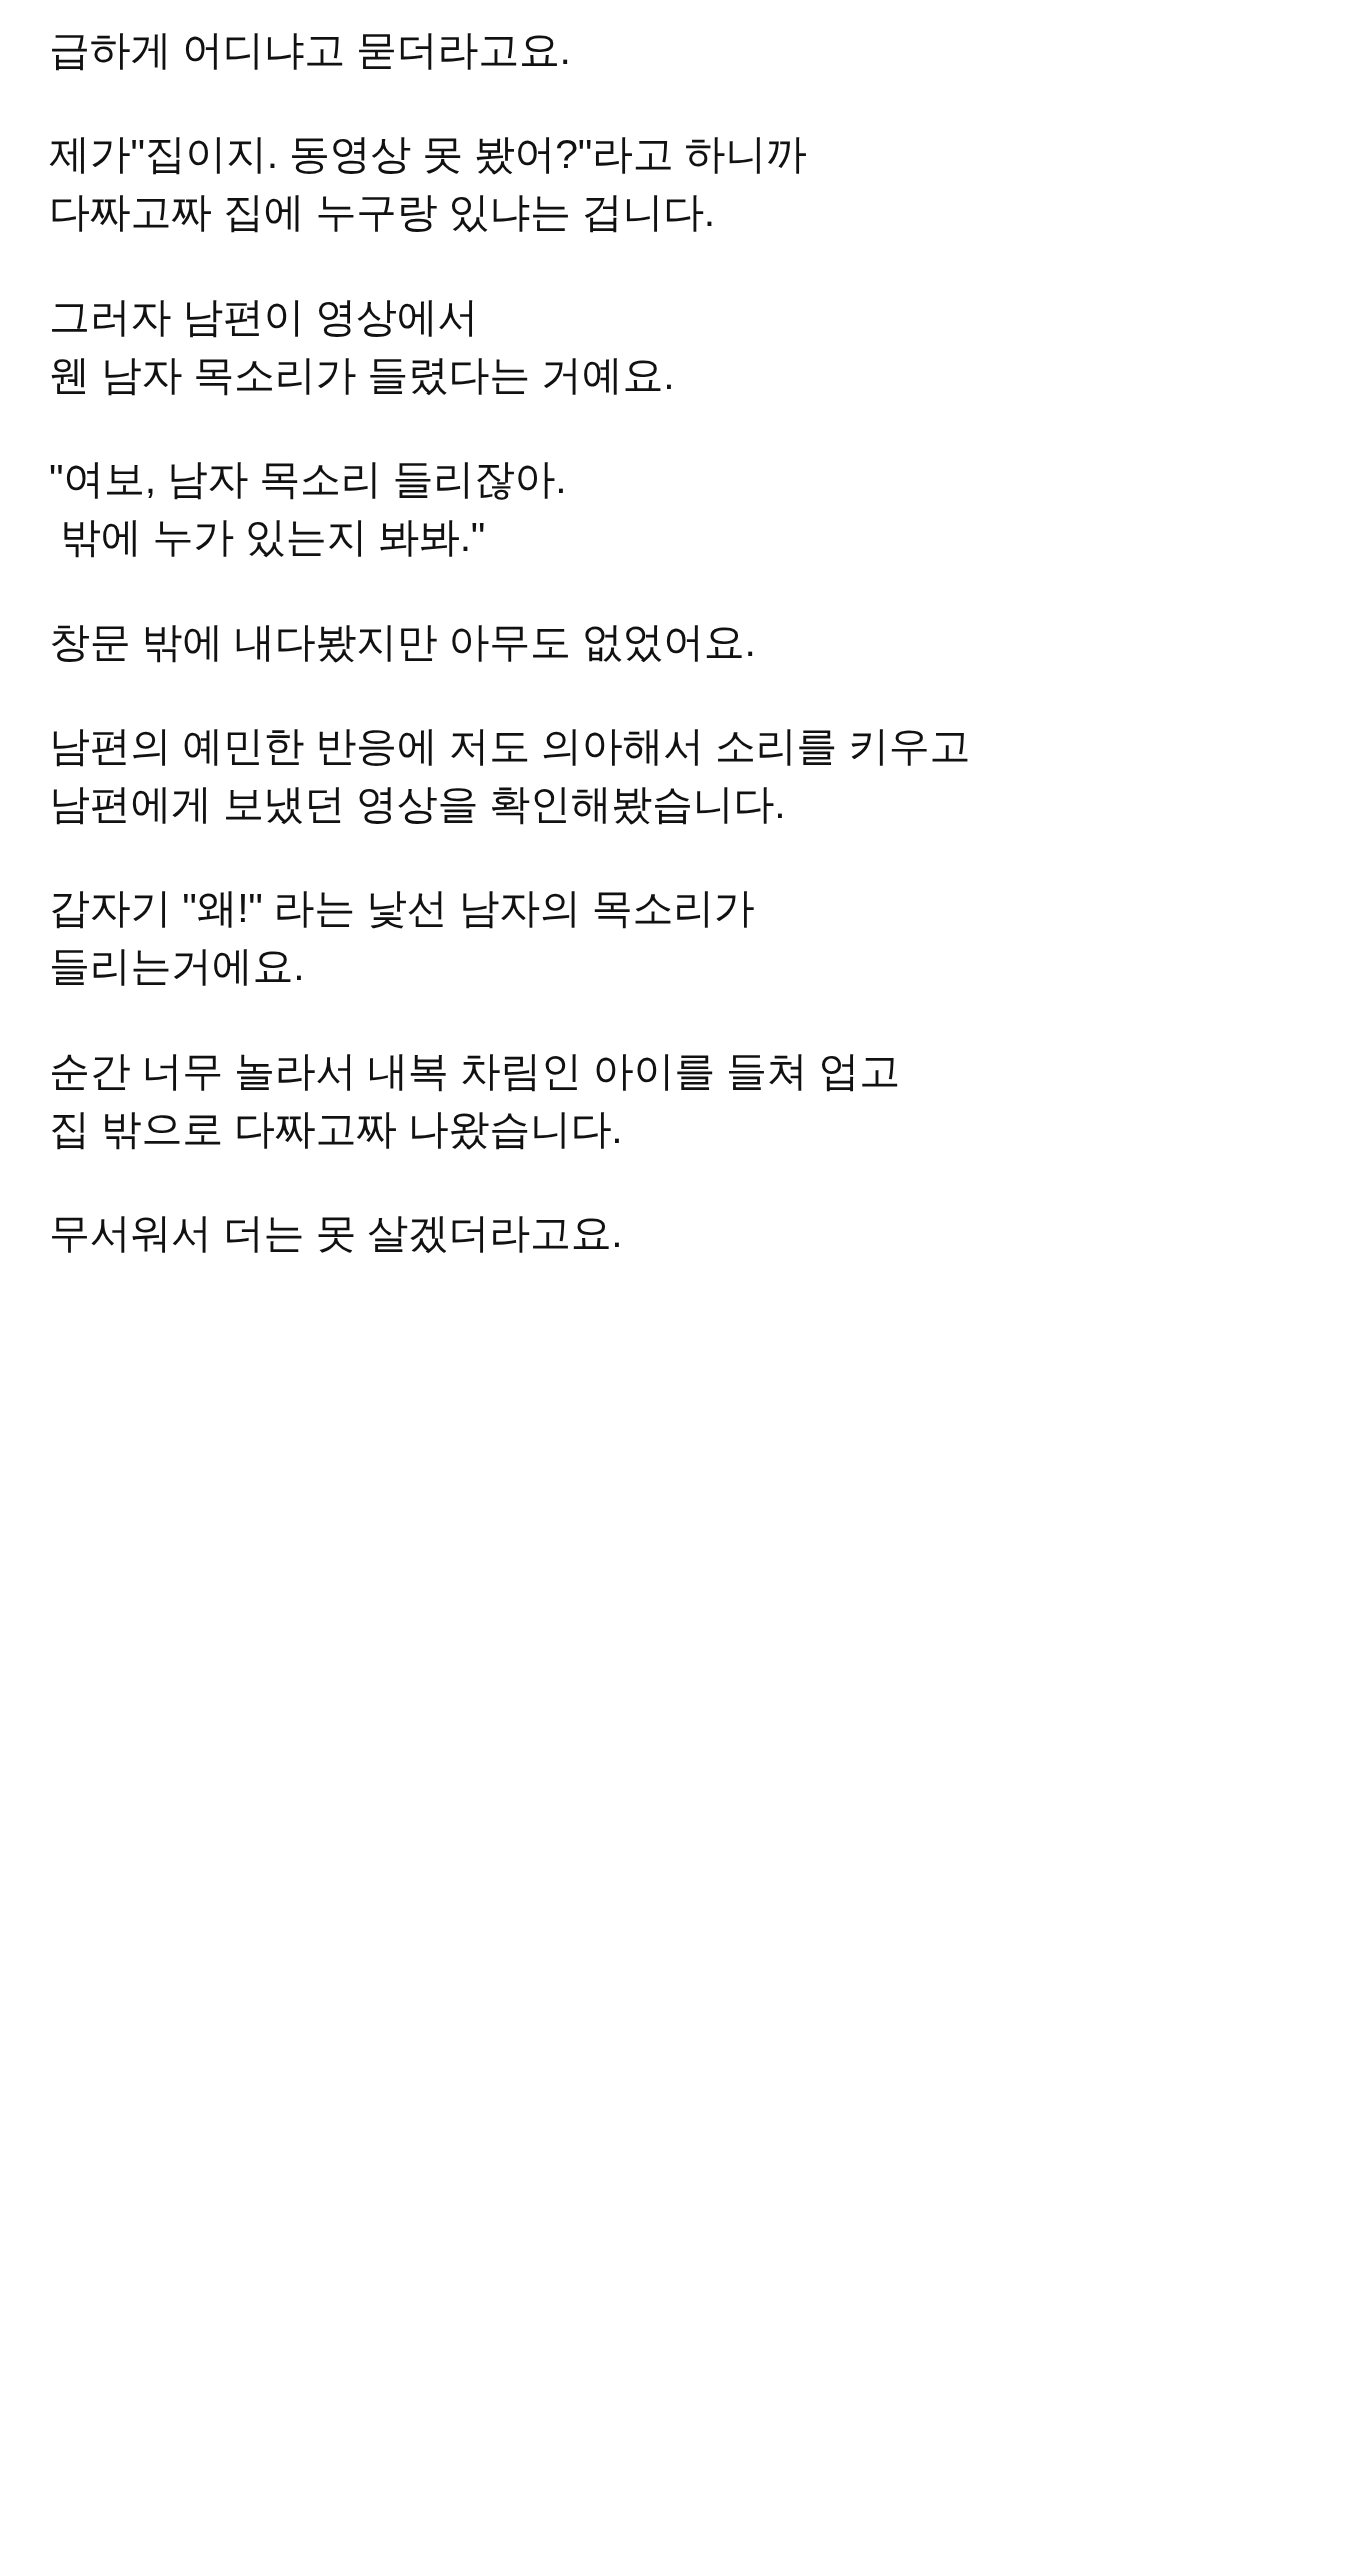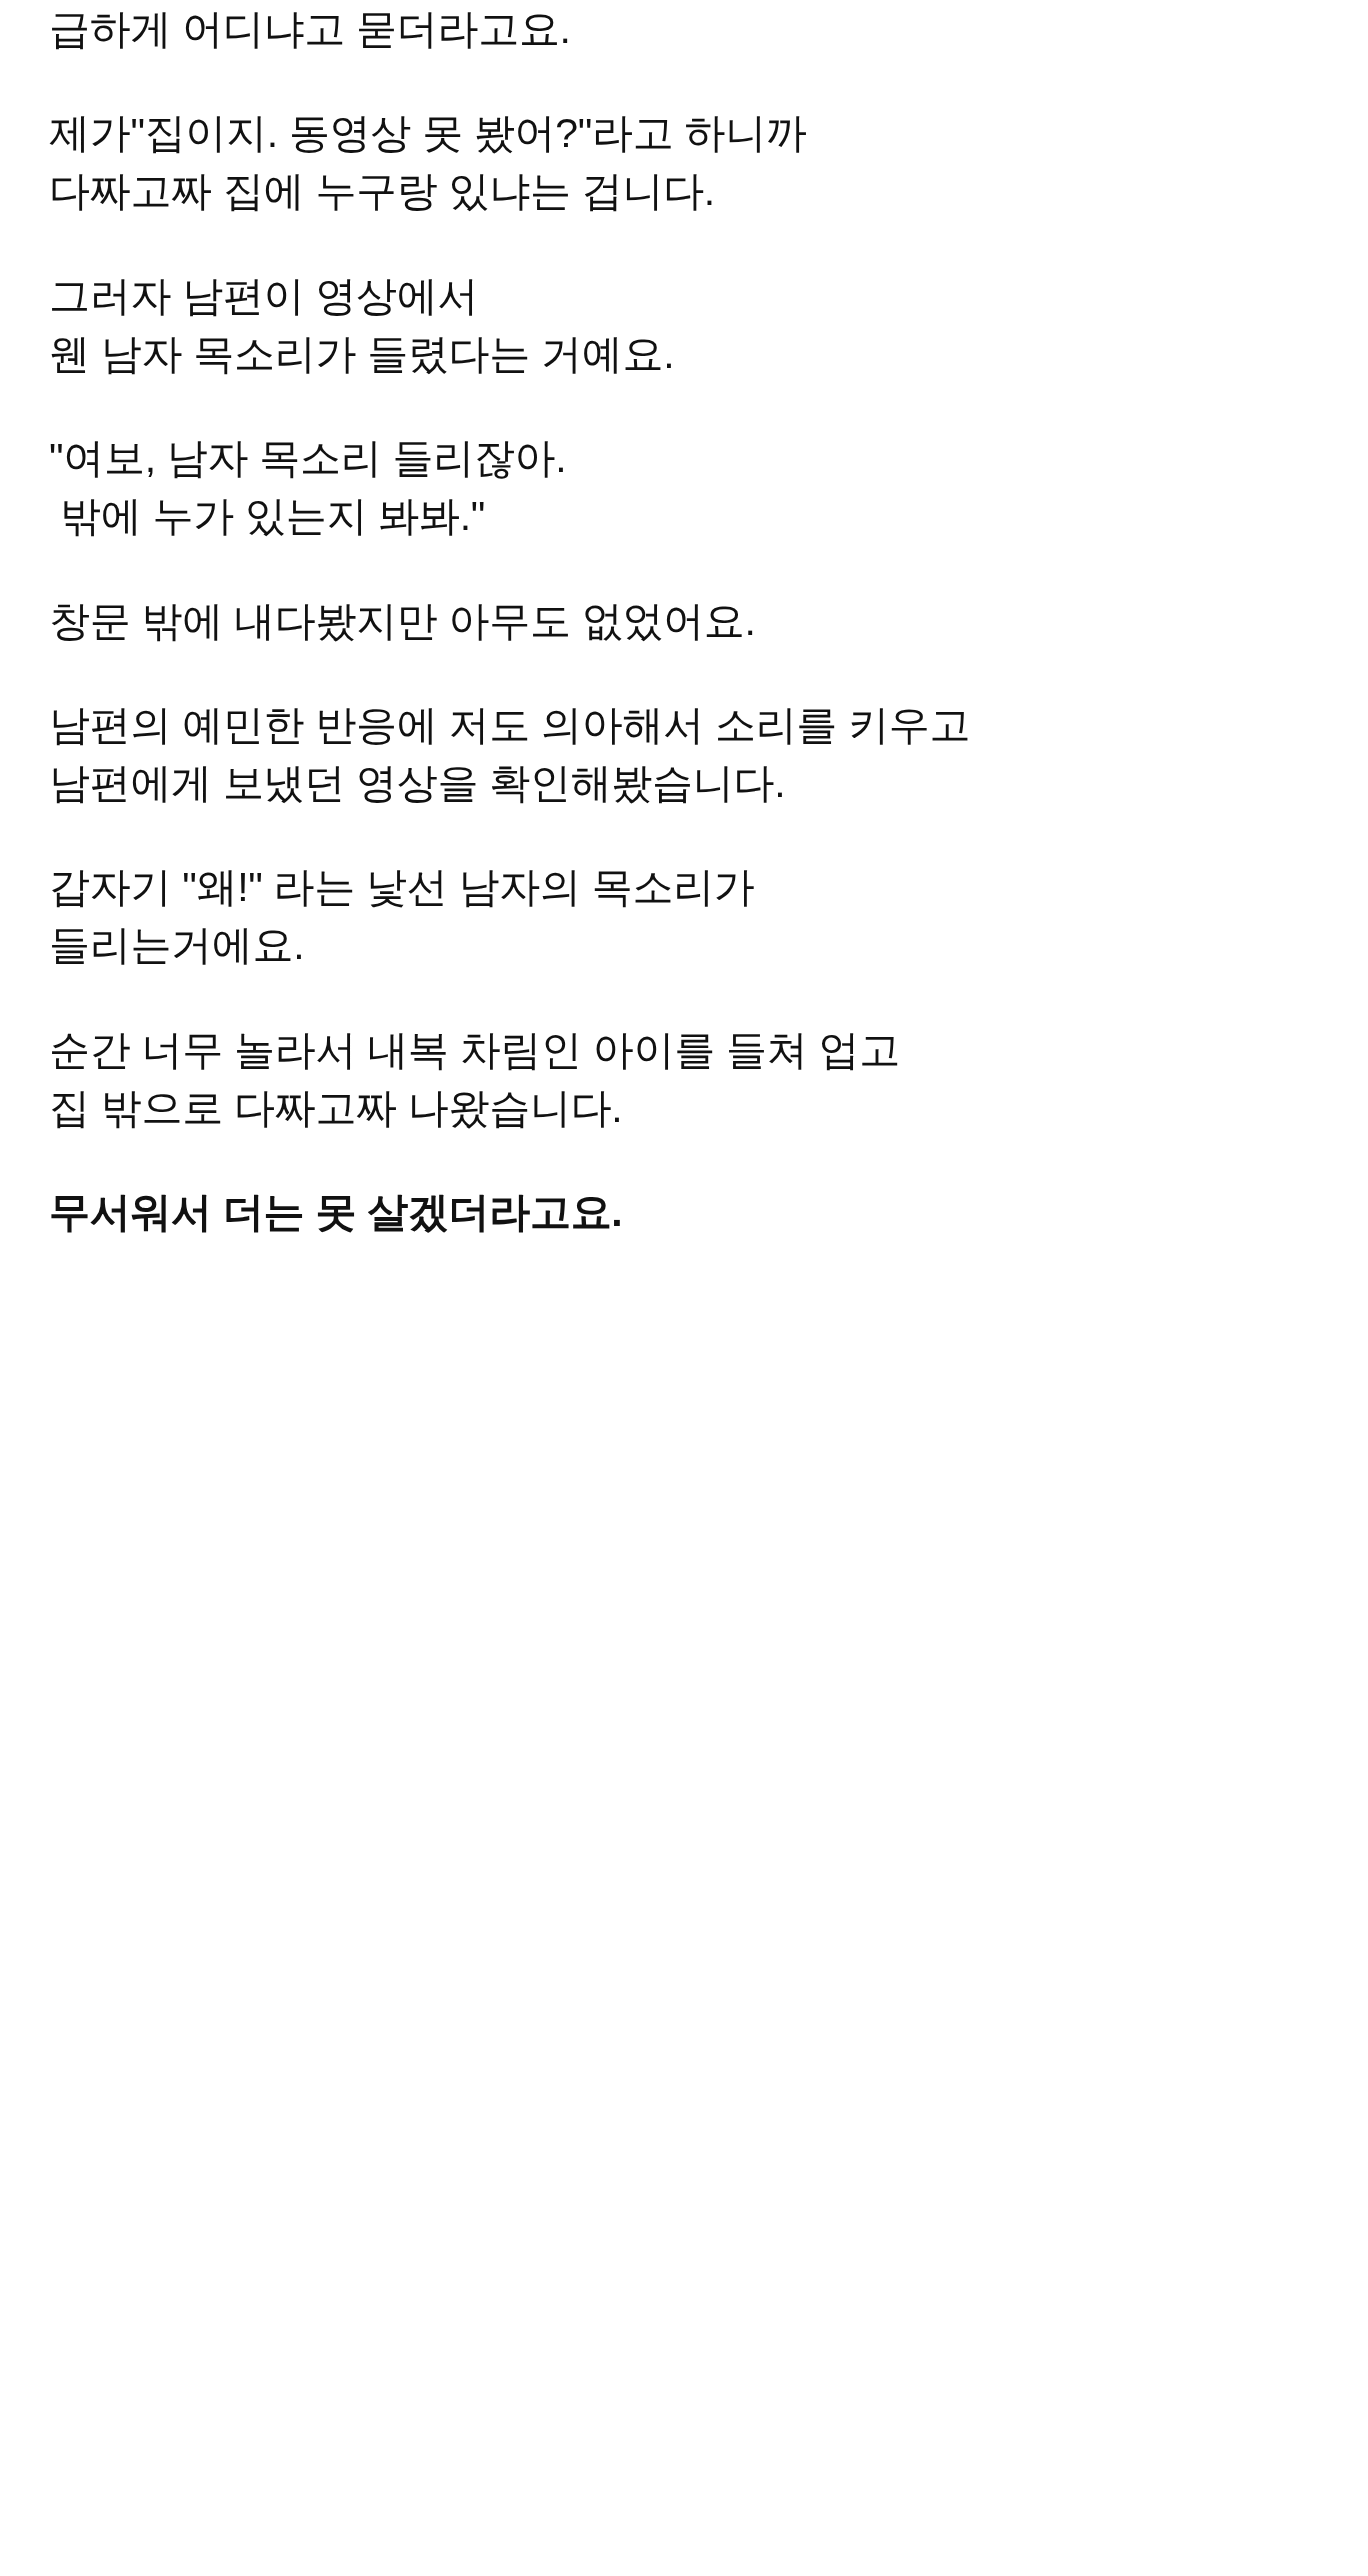--- a/index.html
+++ b/index.html
@@ -15,34 +15,33 @@
     -webkit-font-smoothing: antialiased;
   }
   .page {
     width: 1368px;
     min-height: 2576px;
     box-sizing: border-box;
     padding: 0px 49px 0 49px;
     background: #ffffff;
   }
   .story {
-    padding-top: 0;
+    padding-top: 21px;
   }
   .para {
     font-size: 41px;
     line-height: 1.42;
     letter-spacing: -0.3px;
     margin: 0 0 46px 0;
     white-space: pre-wrap;
     color: #111111;
     font-weight: 400;
   }
   .para:last-child {
     margin-bottom: 12px;
-    font-weight: bold;
   }
 </style>
 </head>
 <body>
 
 <div class="page">
   <div class="story" id="story-body">
     <p class="para">급하게 어디냐고 묻더라고요.</p>
     <p class="para">제가"집이지. 동영상 못 봤어?"라고 하니까
 다짜고짜 집에 누구랑 있냐는 겁니다.</p>

